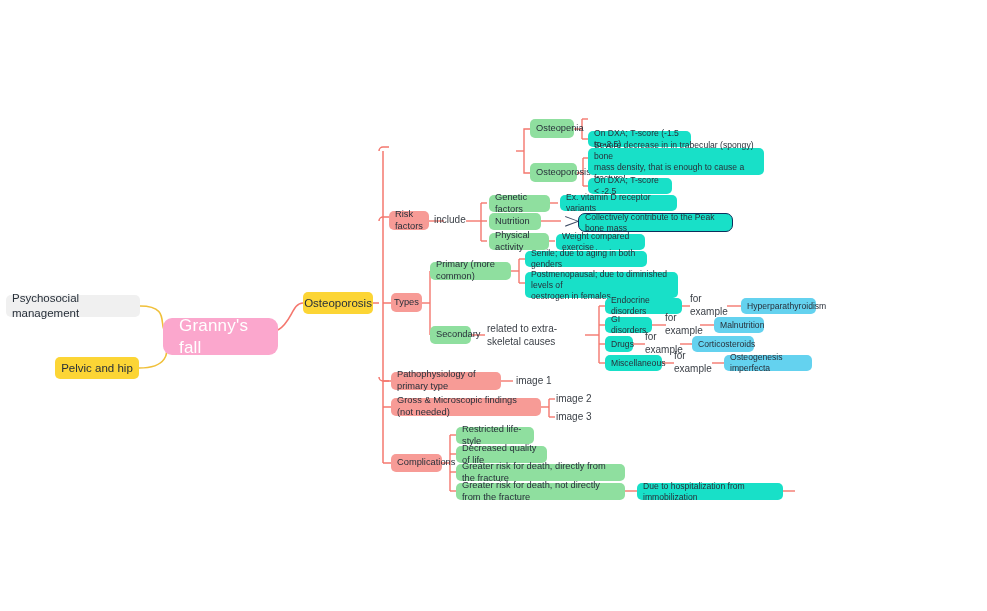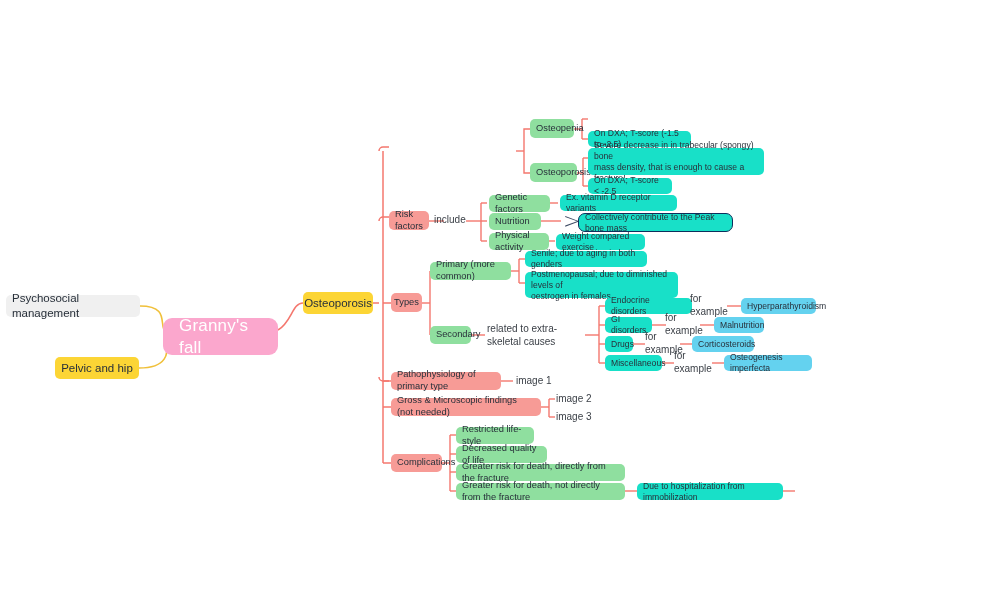--- a/index.html
+++ b/index.html
@@ -220,21 +220,21 @@
 oestrogen in females</span>
   </div>
 
   <div class="node n-green pad" style="left:430px;top:326px;width:41px;height:18px;">
     <span>Secondary</span>
   </div>
   <div class="node n-plain" style="left:487px;top:328px;width:100px;height:15px;">
     <span>related to extra-skeletal causes</span>
   </div>
 
-  <div class="node n-teal pad" style="left:605px;top:298px;width:87px;height:16px;align-items:center;">
+  <div class="node n-teal pad" style="left:605px;top:298px;width:77px;height:16px;align-items:center;">
     <span>Endocrine disorders</span>
   </div>
   <div class="node n-plain" style="left:690px;top:299px;width:40px;height:14px;">
     <span>for example</span>
   </div>
   <div class="node n-blue pad" style="left:741px;top:298px;width:75px;height:16px;">
     <span>Hyperparathyroidism</span>
   </div>
 
   <div class="node n-teal pad" style="left:605px;top:317px;width:47px;height:16px;">

